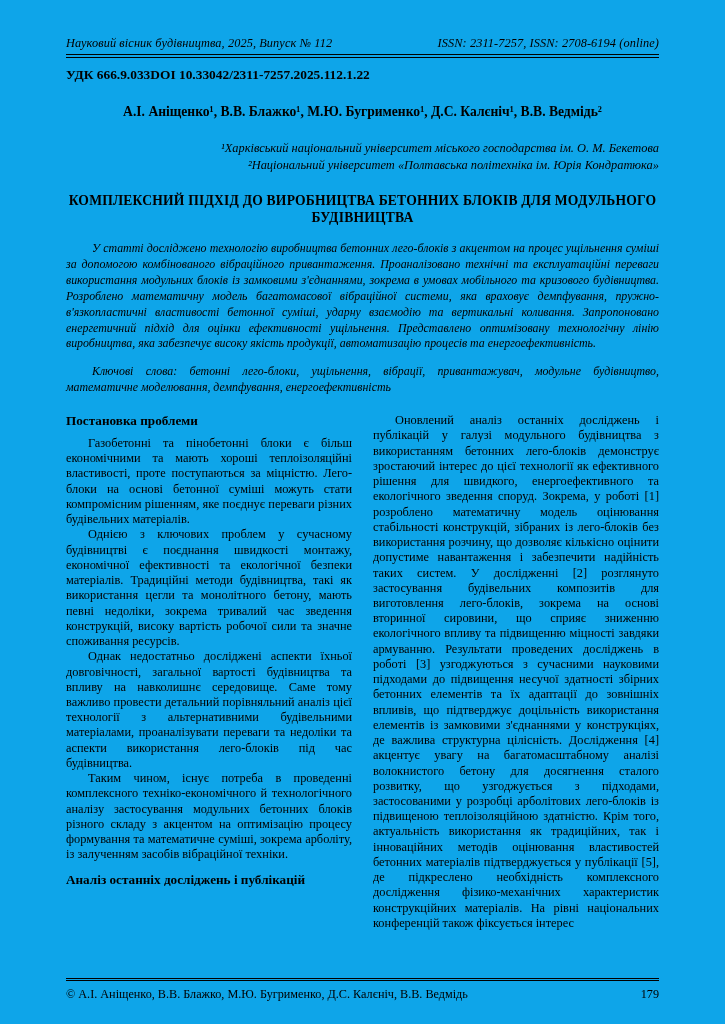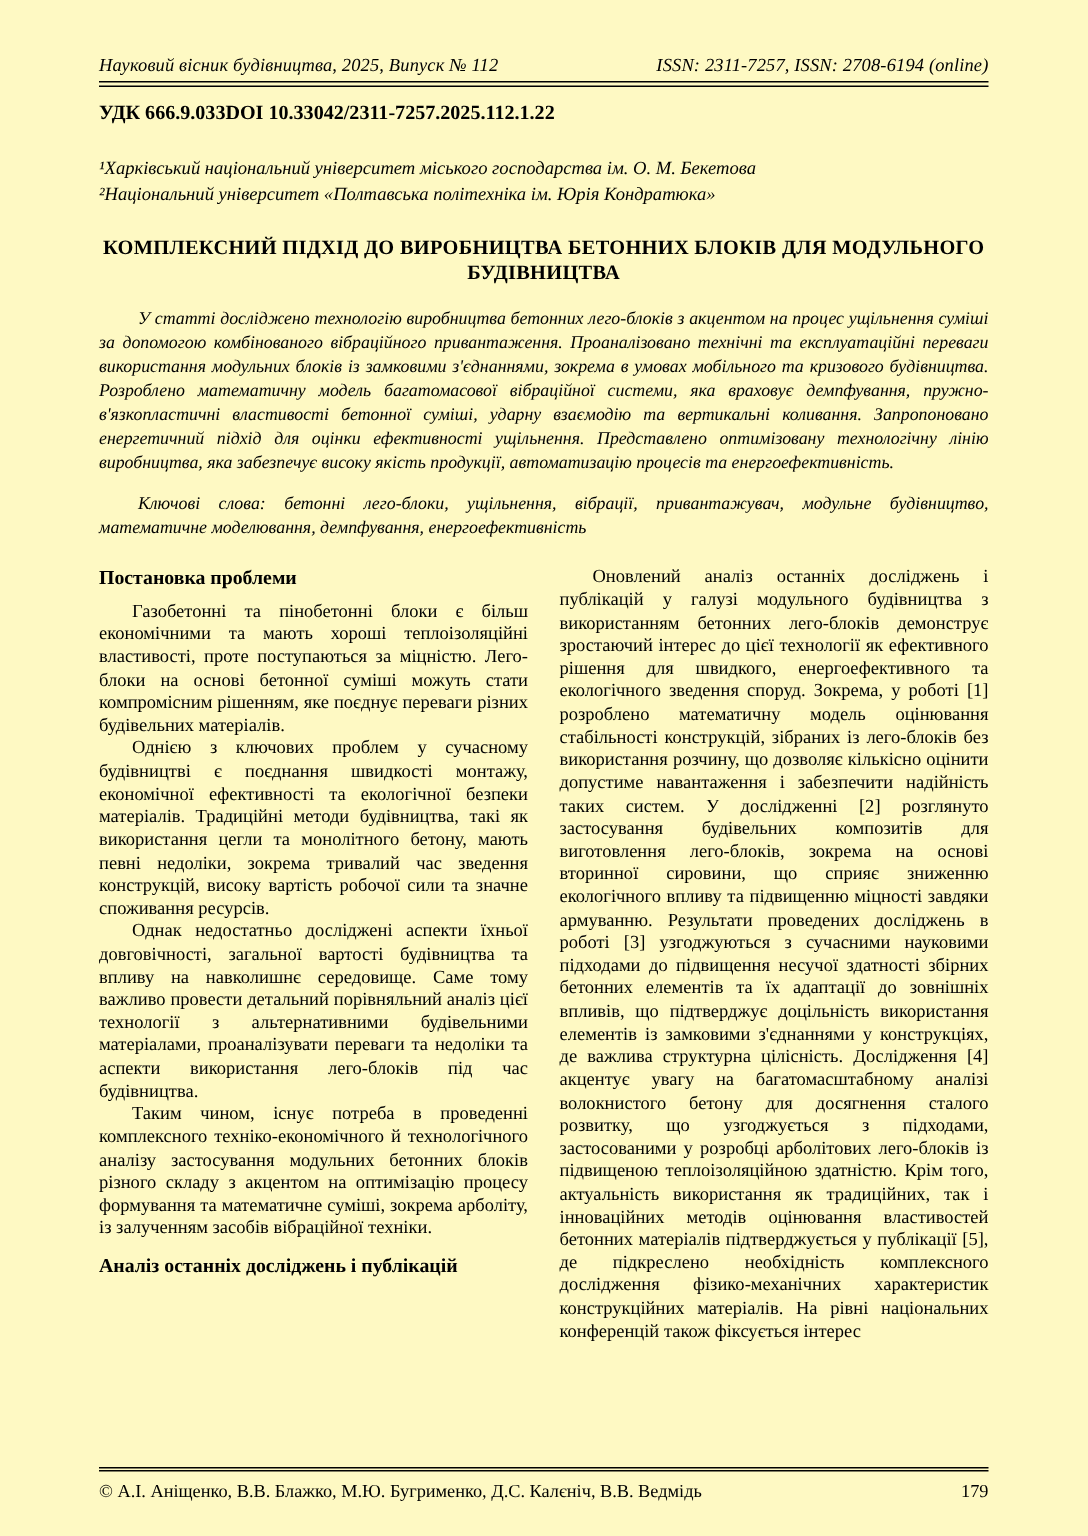--- a/index.html
+++ b/index.html
@@ -11,21 +11,21 @@
   body {
     font-family: "Liberation Serif", "DejaVu Serif", serif;
     color: #000000;
     -webkit-font-smoothing: antialiased;
   }
   .page {
     position: relative;
     width: 725px;
     height: 1024px;
     margin: 0 auto;
-    background: #fef9c3;
+    background: #0ea5e9;
     overflow: hidden;
     box-sizing: border-box;
   }
   .content {
     position: absolute;
     left: 66px;
     right: 66px;
     top: 36px;
     bottom: 22px;
   }
@@ -66,21 +66,21 @@
   .authors {
     text-align: center;
     font-weight: bold;
     font-size: 13.6px;
     line-height: 1.25;
     margin-bottom: 19px;
   }
 
   
   .affiliations {
-    text-align: left;
+    text-align: right;
     font-style: italic;
     font-size: 12.4px;
     line-height: 1.42;
     margin-bottom: 17px;
   }
   .affil-line { display: block; }
 
   
   .article-title {
     text-align: center;
@@ -170,20 +170,21 @@
       <span class="rh-left">Науковий вісник будівництва, 2025, Випуск № 112</span>
       <span class="rh-right">ISSN: 2311-7257, ISSN: 2708-6194 (online)</span>
     </div>
     <div class="double-rule"></div>
 
     <div class="ident-row">
       <span class="udc">УДК 666.9.033</span>
       <span class="doi">DOI 10.33042/2311-7257.2025.112.1.22</span>
     </div>
 
+    <div class="authors">А.І. Аніщенко¹, В.В. Блажко¹, М.Ю. Бугрименко¹, Д.С. Калєніч¹, В.В. Ведмідь²</div>
 
     <div class="affiliations">
       <span class="affil-line">¹Харківський національний університет міського господарства ім. О. М. Бекетова</span>
       <span class="affil-line">²Національний університет «Полтавська політехніка ім. Юрія Кондратюка»</span>
     </div>
 
     <h1 class="article-title">КОМПЛЕКСНИЙ ПІДХІД ДО ВИРОБНИЦТВА БЕТОННИХ БЛОКІВ ДЛЯ МОДУЛЬНОГО БУДІВНИЦТВА</h1>
 
     <p class="abstract">У статті досліджено технологію виробництва бетонних лего-блоків з акцентом на процес ущільнення суміші за допомогою комбінованого вібраційного привантаження. Проаналізовано технічні та експлуатаційні переваги використання модульних блоків із замковими з'єднаннями, зокрема в умовах мобільного та кризового будівництва. Розроблено математичну модель багатомасової вібраційної системи, яка враховує демпфування, пружно-в'язкопластичні властивості бетонної суміші, ударну взаємодію та вертикальні коливання. Запропоновано енергетичний підхід для оцінки ефективності ущільнення. Представлено оптимізовану технологічну лінію виробництва, яка забезпечує високу якість продукції, автоматизацію процесів та енергоефективність.</p>
 

